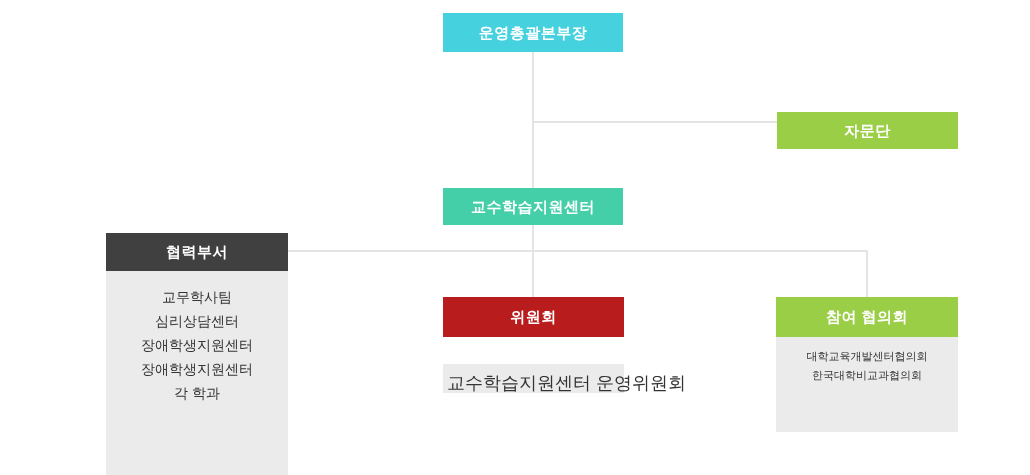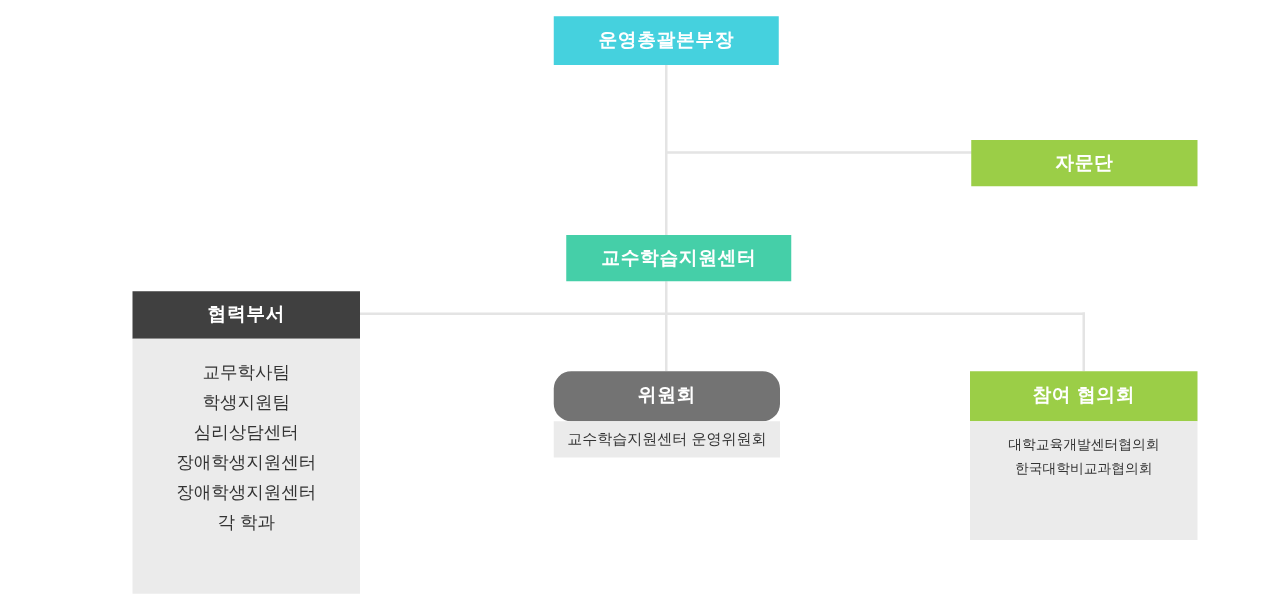--- a/index.html
+++ b/index.html
@@ -65,37 +65,37 @@
     left: 443px; top: 13px; width: 180px; height: 39px;
   }
   #node-director .node-head { background: #45d1de; }
 
   #node-advisory {
     left: 777px; top: 112px; width: 181px; height: 37px;
   }
   #node-advisory .node-head { background: #9bce47; }
 
   #node-ctl {
-    left: 453px; top: 188px; width: 180px; height: 37px;
+    left: 443px; top: 188px; width: 180px; height: 37px;
   }
   #node-ctl .node-head { background: #45cfa8; }
 
   #node-partners {
     left: 106px; top: 233px; width: 182px;
   }
   #node-partners .head-wrap { height: 38px; }
   #node-partners .node-head { background: #404040; }
   #node-partners .node-body { height: 229px; padding-top: 14px; }
 
   #node-committee {
     left: 443px; top: 297px; width: 181px;
   }
   #node-committee .head-wrap { height: 40px; }
-  #node-committee .node-head { background: #737373; border-radius: 14px; }
-  #node-committee .node-body { height: 29px; padding: 4px 4px; font-size: 12px; }
+  #node-committee .node-head { background: #b91c1c; }
+  #node-committee .node-body { height: 29px; padding: 4px 4px; font-size: 18px; margin-top: 27px; }
 
   #node-councils {
     left: 776px; top: 297px; width: 182px;
   }
   #node-councils .head-wrap { height: 40px; }
   #node-councils .node-head { background: #9bce47; }
   #node-councils .node-body { height: 95px; padding-top: 10px; font-size: 11px; }
 </style>
 </head>
 <body>
@@ -123,21 +123,20 @@
   <div class="node" id="node-ctl">
     <div class="node-head">교수학습지원센터</div>
   </div>
 
   <div class="node" id="node-partners">
     <div class="head-wrap">
       <div class="node-head">협력부서</div>
     </div>
     <div class="node-body">
       <div class="row">교무학사팀</div>
-      <div class="row">학생지원팀</div>
       <div class="row">심리상담센터</div>
       <div class="row">장애학생지원센터</div>
       <div class="row">장애학생지원센터</div>
       <div class="row">각 학과</div>
     </div>
   </div>
 
   <div class="node" id="node-committee">
     <div class="head-wrap">
       <div class="node-head">위원회</div>

